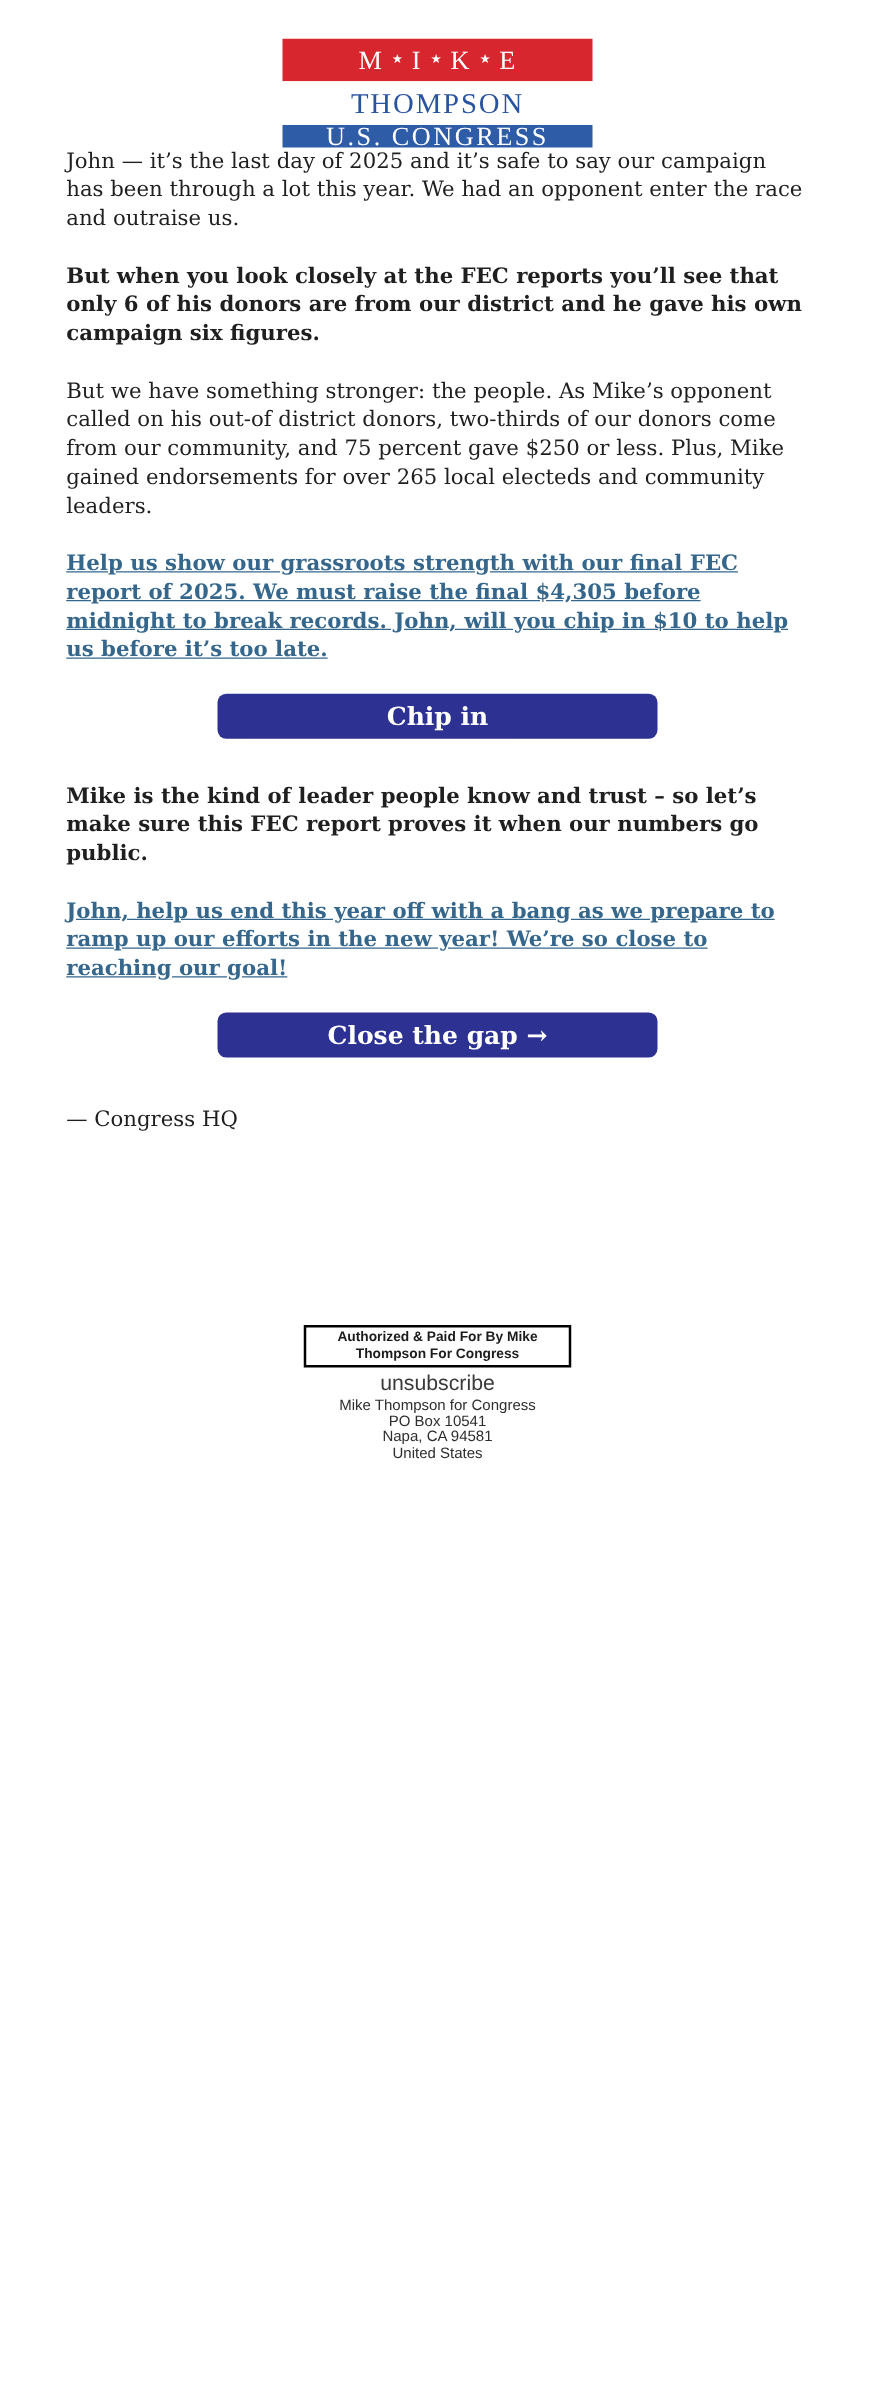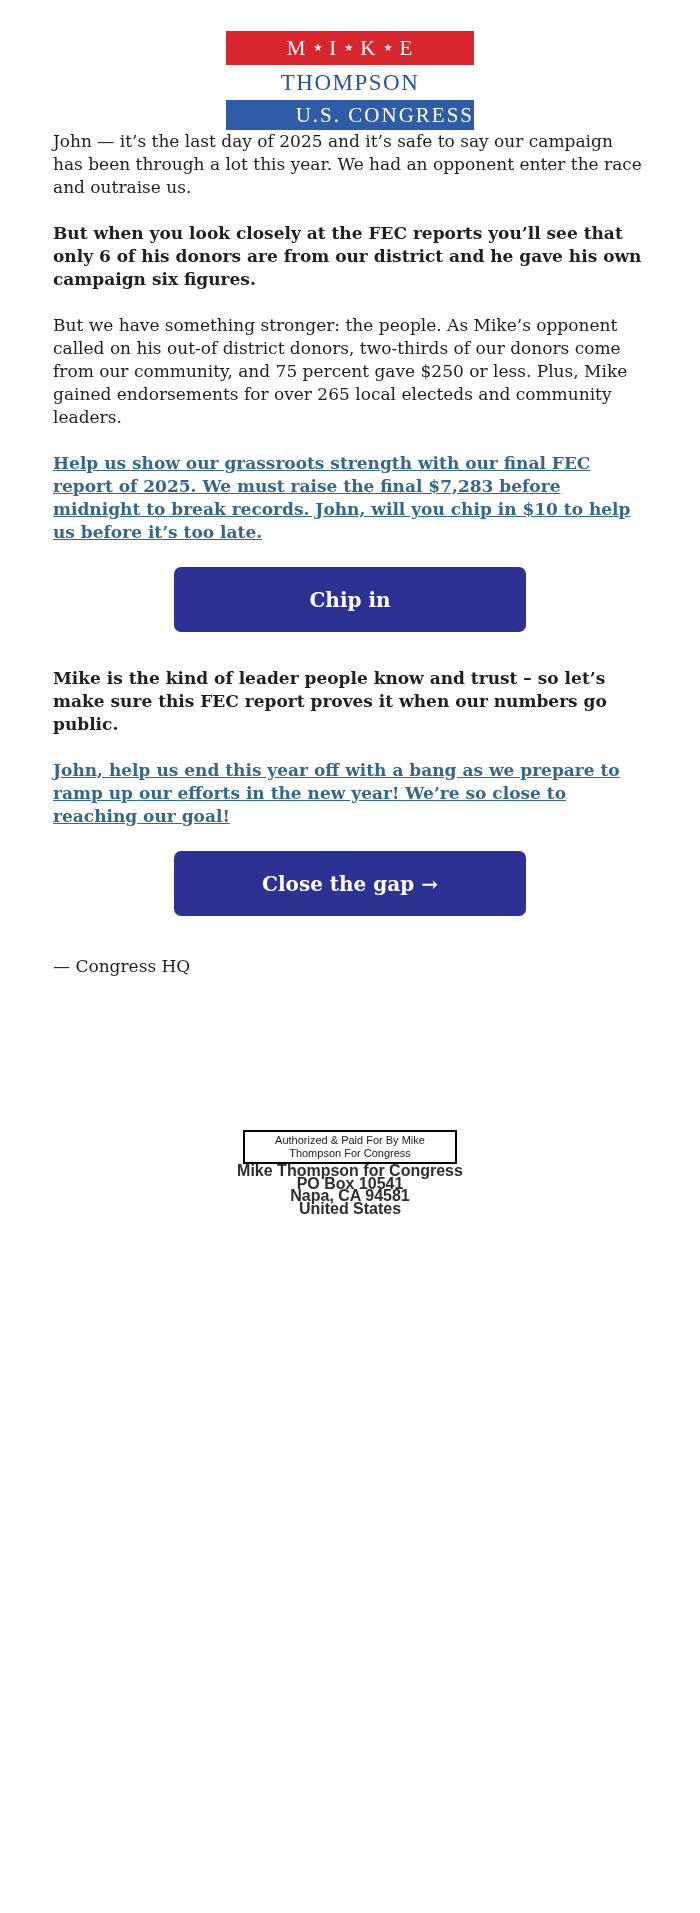--- a/index.html
+++ b/index.html
@@ -51,24 +51,24 @@
     justify-content: center;
   }
   .logo-thompson {
     color: #28539f;
     font-size: 23px;
     letter-spacing: 1.5px;
     line-height: 1;
   }
   .logo-band-blue {
     background: #2e5ca6;
-    height: 30px;
+    height: 18px;
     display: flex;
     align-items: center;
-    justify-content: flex-end;
+    justify-content: center;
   }
   .logo-congress {
     color: #ffffff;
     font-size: 21px;
     letter-spacing: 2px;
     line-height: 1;
   }
   
   .copy {
     font-size: 17px;
@@ -82,21 +82,21 @@
     font-weight: bold;
     text-decoration: underline;
     cursor: pointer;
   }
   
   .cta-button {
     display: flex;
     align-items: center;
     justify-content: center;
     width: 352px;
-    height: 65px;
+    height: 36px;
     margin: 14px auto 12px auto;
     background: #2c3192;
     border: none;
     border-radius: 7px;
     color: #ffffff;
     font-family: "DejaVu Serif", serif;
     font-size: 20px;
     font-weight: bold;
     cursor: pointer;
   }
@@ -110,32 +110,33 @@
     color: #2d2d2d;
   }
   .disclaimer-box {
     display: inline-block;
     border: 2px solid #000000;
     padding: 2px 16px;
     font-size: 11px;
     line-height: 13px;
     width: 214px;
     color: #1c1c1c;
+    font-weight: bold;
   }
   .unsubscribe {
     font-size: 17px;
     line-height: 20px;
     margin-top: 3px;
     color: #3a3a3a;
     cursor: pointer;
   }
   .address {
-    font-size: 16px;
+    font-size: 12px;
     line-height: 12.5px;
-    font-weight: bold;
+    font-weight: normal;
     color: #2e2e2e;
     margin-top: 1px;
   }
 </style>
 </head>
 <body>
 
 <div class="email-wrap">
 
   <div class="logo">
@@ -156,38 +157,39 @@
     </div>
   </div>
 
   <div class="copy">
     <p>John — it’s the last day of 2025 and it’s safe to say our campaign has been through a lot this year. We had an opponent enter the race and outraise us.</p>
 
     <p class="p-bold">But when you look closely at the FEC reports you’ll see that only 6 of his donors are from our district and he gave his own campaign six figures.</p>
 
     <p>But we have something stronger: the people. As Mike’s opponent called on his out-of district donors, two-thirds of our donors come from our community, and 75 percent gave $250 or less. Plus, Mike gained endorsements for over 265 local electeds and community leaders.</p>
 
-    <p class="p-link">Help us show our grassroots strength with our final FEC report of 2025. We must raise the final $7,283 before midnight to break records. John, will you chip in $10 to help us before it’s too late.</p>
+    <p class="p-link">Help us show our grassroots strength with our final FEC report of 2025. We must raise the final $4,305 before midnight to break records. John, will you chip in $10 to help us before it’s too late.</p>
 
     <button class="cta-button">Chip in</button>
     <div class="cta-spacer"></div>
 
 
     <p class="p-bold-italic">Mike is the kind of leader people know and trust – so let’s make sure this FEC report proves it when our numbers go public.</p>
 
     <p class="p-link">John, help us end this year off with a bang as we prepare to ramp up our efforts in the new year! We’re so close to reaching our goal!</p>
 
     <button class="cta-button">Close the gap →</button>
     <div class="cta-spacer"></div>
 
     <p class="signature">— Congress HQ</p>
   </div>
 
   <div class="footer">
     <div class="disclaimer-box">Authorized &amp; Paid For By Mike Thompson For Congress</div>
+    <div class="unsubscribe">unsubscribe</div>
     <div class="address">
       <div>Mike Thompson for Congress</div>
       <div>PO Box 10541</div>
       <div>Napa, CA 94581</div>
       <div>United States</div>
     </div>
   </div>
 
 </div>
 

